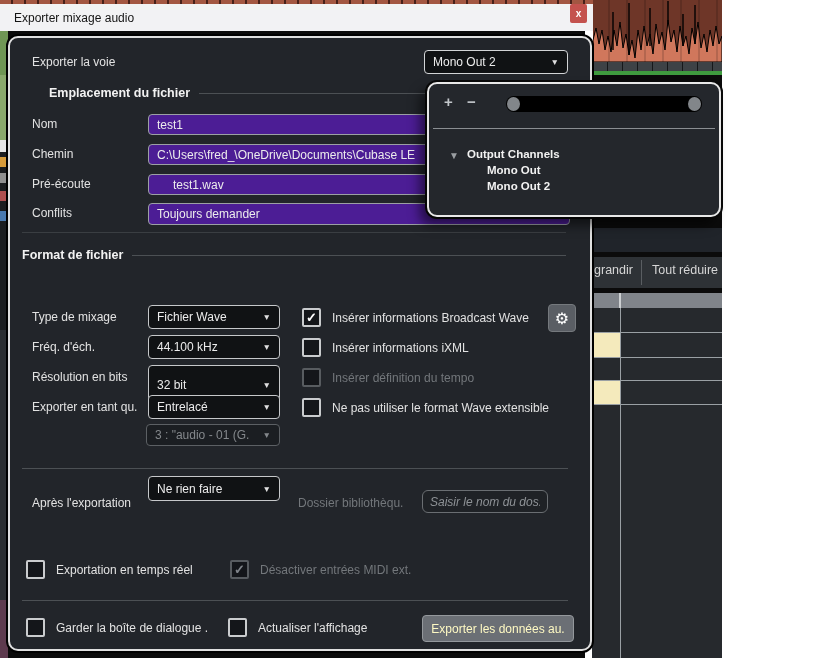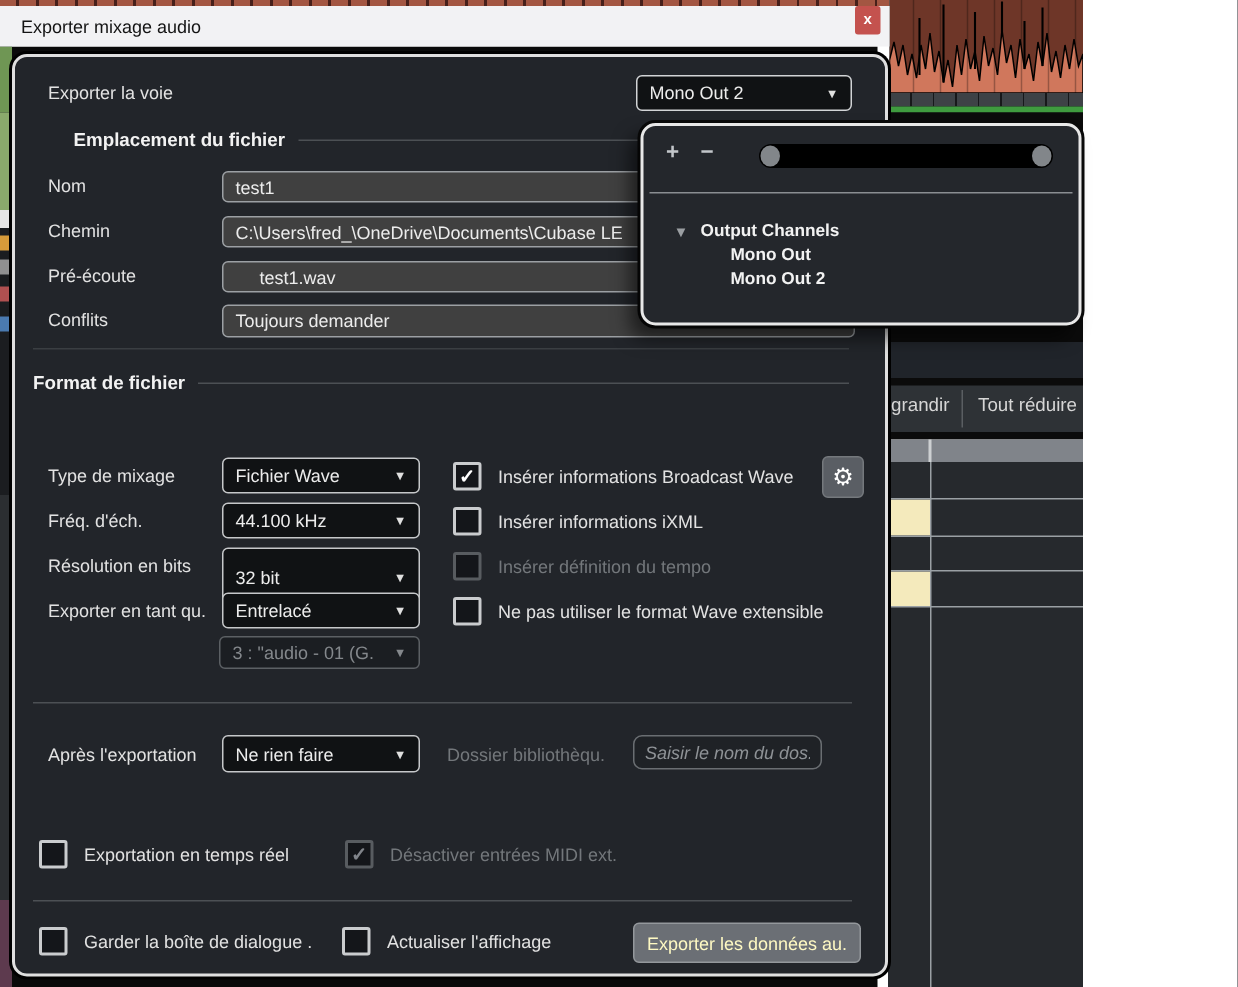--- a/index.html
+++ b/index.html
@@ -40,21 +40,21 @@
 
   
   .dialog{left:8px;top:36px;width:584px;height:615px;box-sizing:border-box;background:#22252a;
     border:2px solid #dfdfdf;border-radius:10px;box-shadow:0 0 0 2px #000000;}
   .lbl{position:absolute;color:#e2e2e2;font-size:12px;white-space:nowrap;}
   .lbl-dis{position:absolute;color:#73777b;font-size:12px;white-space:nowrap;}
   .sect{position:absolute;display:flex;align-items:center;gap:9px;color:#f2f2f2;
     font-size:12.5px;font-weight:bold;white-space:nowrap;}
   .sect .h-line{flex:1;height:1px;background:#4c5054;}
   .thin-line{position:absolute;height:1px;background:#46494e;}
-  .inp{position:absolute;box-sizing:border-box;background:#404040;border:1px solid #9ca0a4;border-radius:4px;
+  .inp{position:absolute;box-sizing:border-box;background:#4c1d95;border:1px solid #9ca0a4;border-radius:4px;
     color:#ececec;font-size:12px;display:flex;align-items:center;padding:0 8px;overflow:hidden;white-space:nowrap;}
   .dd{position:absolute;box-sizing:border-box;background:#101214;border:1px solid #c6c8ca;border-radius:4px;
     color:#ececec;font-size:12px;display:flex;align-items:center;justify-content:space-between;
     padding:0 8px;overflow:hidden;white-space:nowrap;cursor:default;}
   .dd .caret{font-size:8.5px;color:#e0e0e0;margin-left:6px;}
   .dd-dis{border-color:#5c6064;color:#84888c;background:#1b1e22;}
   .dd-dis .caret{color:#84888c;}
   .cb{position:absolute;box-sizing:border-box;width:19px;height:19px;background:#14161a;border:2px solid #caccce;
     border-radius:2px;display:flex;align-items:center;justify-content:center;color:#ffffff;
     font-size:13px;font-weight:bold;cursor:default;}
@@ -241,21 +241,21 @@
   <div class="lbl-dis" style="left:322px;top:333px;">Insérer définition du tempo</div>
 
   <div class="cb" style="left:292px;top:360px;">
     <span></span>
   </div>
   <div class="lbl" style="left:322px;top:363px;">Ne pas utiliser le format Wave extensible</div>
 
   <div class="thin-line" style="left:12px;top:430px;width:546px;background:#4c5054;"></div>
 
   <div class="lbl" style="left:22px;top:458px;">Après l'exportation</div>
-  <div class="dd" style="left:138px;top:452px;width:132px;height:25px;align-items:center;">
+  <div class="dd" style="left:138px;top:438px;width:132px;height:25px;align-items:center;">
     <span>Ne rien faire</span>
     <span class="caret">▼</span>
   </div>
   <div class="lbl-dis" style="left:288px;top:458px;">Dossier bibliothèqu.</div>
   <input class="pool-inp" style="left: 412px; top: 452px; width: 126px; height: 23px;" type="text" placeholder="Saisir le nom du dos.">
 
   <div class="cb" style="left:16px;top:522px;"></div>
   <div class="lbl" style="left:46px;top:525px;">Exportation en temps réel</div>
   <div class="cb cb-dis" style="left:220px;top:522px;">
     <span>✓</span>

